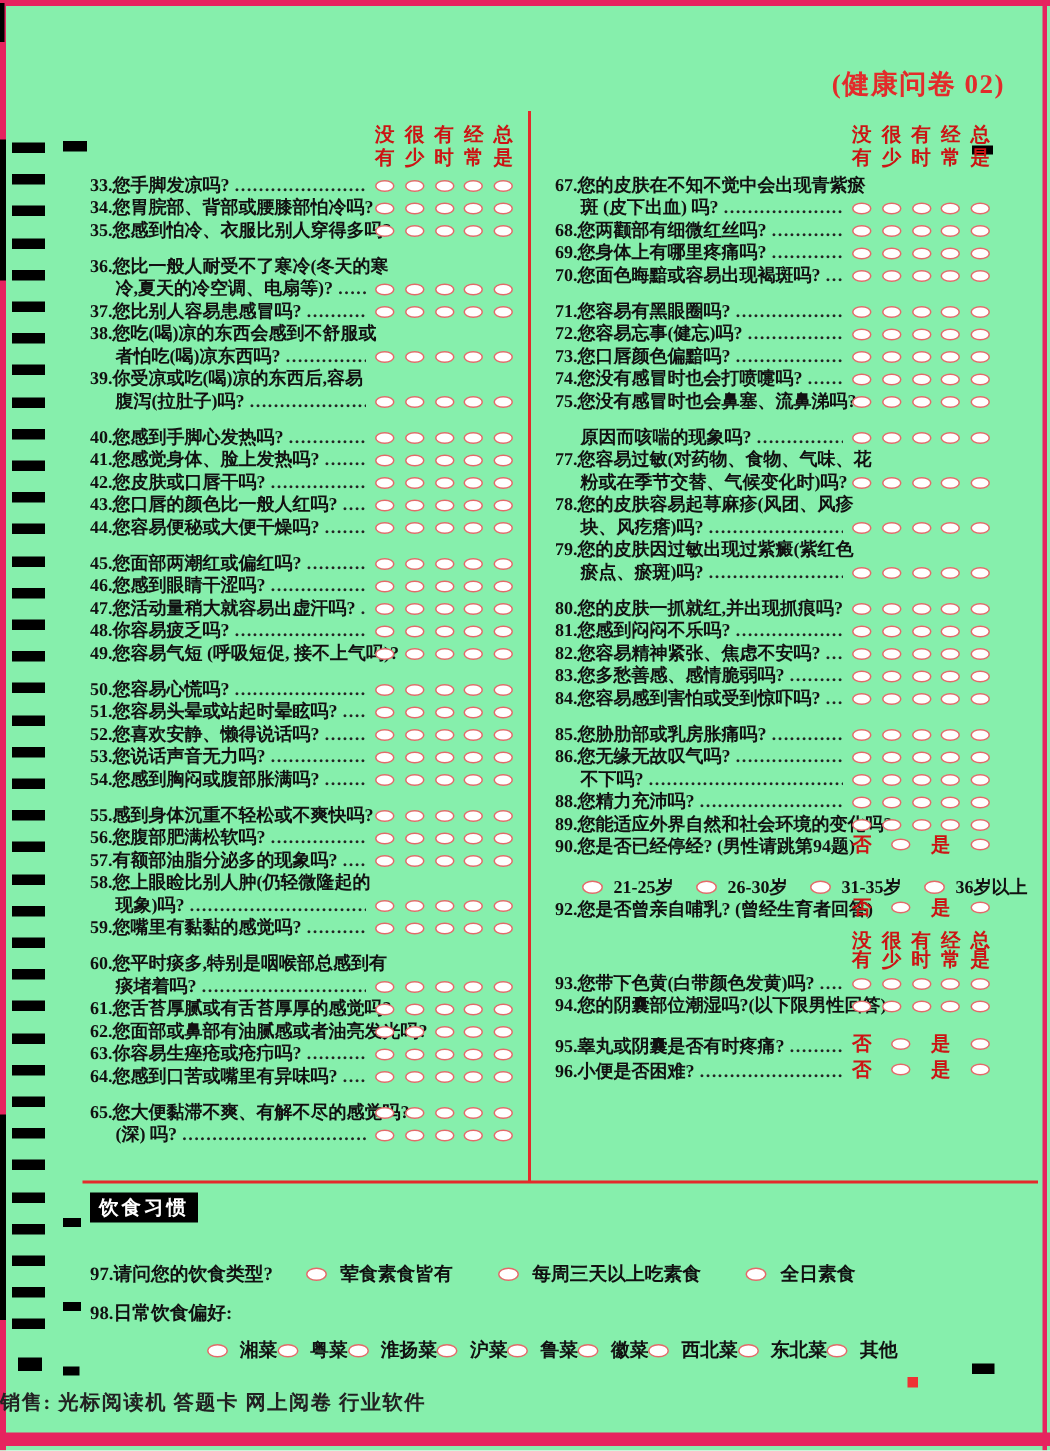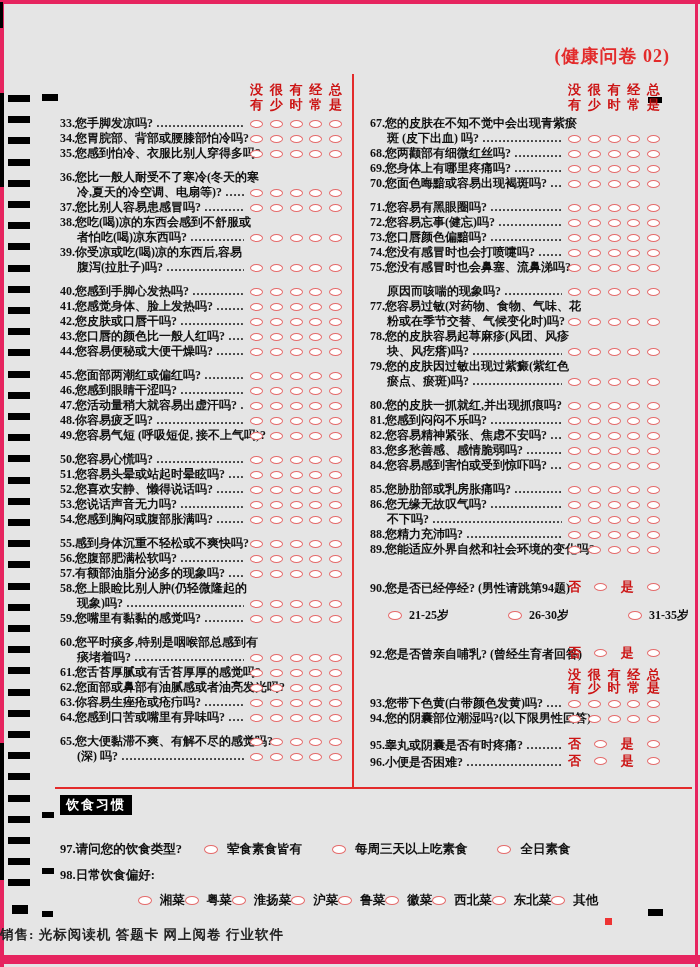--- a/index.html
+++ b/index.html
@@ -2,21 +2,21 @@
 <html><head>
 <meta charset="utf-8">
 <style>
   :root{
     --pink:#e6245f;
     --red:#e32b2b;
     --dred:#cc1414;
     --bub:#e46a6a;
   }
   html,body{margin:0;padding:0;background:#fff;}
-  .page{position:relative;width:700px;height:967px;background:#e5e5e5;overflow:hidden;
+  .page{position:relative;width:700px;height:967px;background:#86efac;overflow:hidden;
         font-family:"Liberation Serif","DejaVu Serif",serif;color:#111;}
   
   .b-top{position:absolute;left:0;top:0;width:700px;height:4px;background:var(--pink);}
   .b-left{position:absolute;left:0;top:0;width:4px;height:967px;background:var(--pink);}
   .b-right{position:absolute;left:695px;top:0;width:3px;height:967px;background:var(--pink);}
   .b-bottom{position:absolute;left:0;top:955px;width:700px;height:9px;background:var(--pink);}
   
   .blackseg{position:absolute;background:#000;}
   
   .title{position:absolute;right:30px;top:44px;font-size:18px;font-weight:bold;color:var(--red);
@@ -28,40 +28,40 @@
   .tmark{position:absolute;background:#000;}
   
   .col{position:absolute;top:82px;font-size:12px;font-weight:bold;line-height:15px;}
   #col-left{left:60px;width:282px;}
   #col-right{left:370px;width:290px;}
   .legend{margin-left:auto;width:92px;color:var(--dred);font-size:13px;font-weight:bold;}
   .legend .lrow{display:flex;justify-content:space-between;line-height:15px;}
   .legend.compact .lrow{line-height:13px;}
   .qrow{position:relative;}
   .qrow.gap{margin-top:9px;}
-  .qrow.first{margin-top:4px;} .mt12{margin-top:12px;} .mt14{margin-top:24px;} .mt2{margin-top:2px;}
+  .qrow.first{margin-top:4px;} .mt12{margin-top:12px;} .mt14{margin-top:0;} .mt2{margin-top:2px;}
   .qline{white-space:nowrap;line-height:15px;}
   .qline.last{display:flex;margin-right:96px;overflow:visible;}
   .qline .qt{flex:0 0 auto;}
   .qline.indent{padding-left:17px;}
   .leader{flex:1 1 auto;overflow:hidden;margin:0 2px 0 3px;color:#222;letter-spacing:0;}
   .bubs{position:absolute;right:0;bottom:3px;width:92px;display:flex;justify-content:space-between;}
   .bub{display:inline-block;width:13px;height:8px;border:1.2px solid var(--bub);
        border-radius:50%;background:#fff;box-sizing:border-box;flex:0 0 auto;}
   .bub.big{width:14px;height:9px;}
   .yn{position:absolute;right:0;bottom:2px;width:92px;display:flex;justify-content:space-between;
       align-items:center;}
   .ynlab{color:var(--dred);font-size:13px;font-weight:bold;}
   
   .agerow{display:flex;align-items:center;line-height:15px;white-space:nowrap;}
   .agerow .opt{display:flex;align-items:center;}
   .agerow .opt .bub{margin-right:7px;}
   .agerow1 .opt1{margin-left:26px;}
   .agerow1 .opt2{margin-left:30px;}
-  .agerow2{padding-left:18px;margin-top:3px;gap:44px;}
+  .agerow2{padding-left:18px;margin-top:3px;}
   .agerow2 .opt{margin-right:15px;}
   
   .diet{position:absolute;left:60px;top:795px;width:632px;font-size:12.5px;font-weight:bold;}
   .diet-header{display:inline-block;background:#000;color:#fff;font-size:13px;font-weight:bold;
                padding:1px 6px;letter-spacing:2px;}
   .diet-row{display:flex;align-items:flex-end;white-space:nowrap;}
   .q97{margin-top:26px;}
   .dietopts{display:flex;margin-left:22px;}
   .dietopts .opt{display:flex;align-items:center;margin-right:30px;}
   .dietopts .opt .bub{margin-right:9px;}

